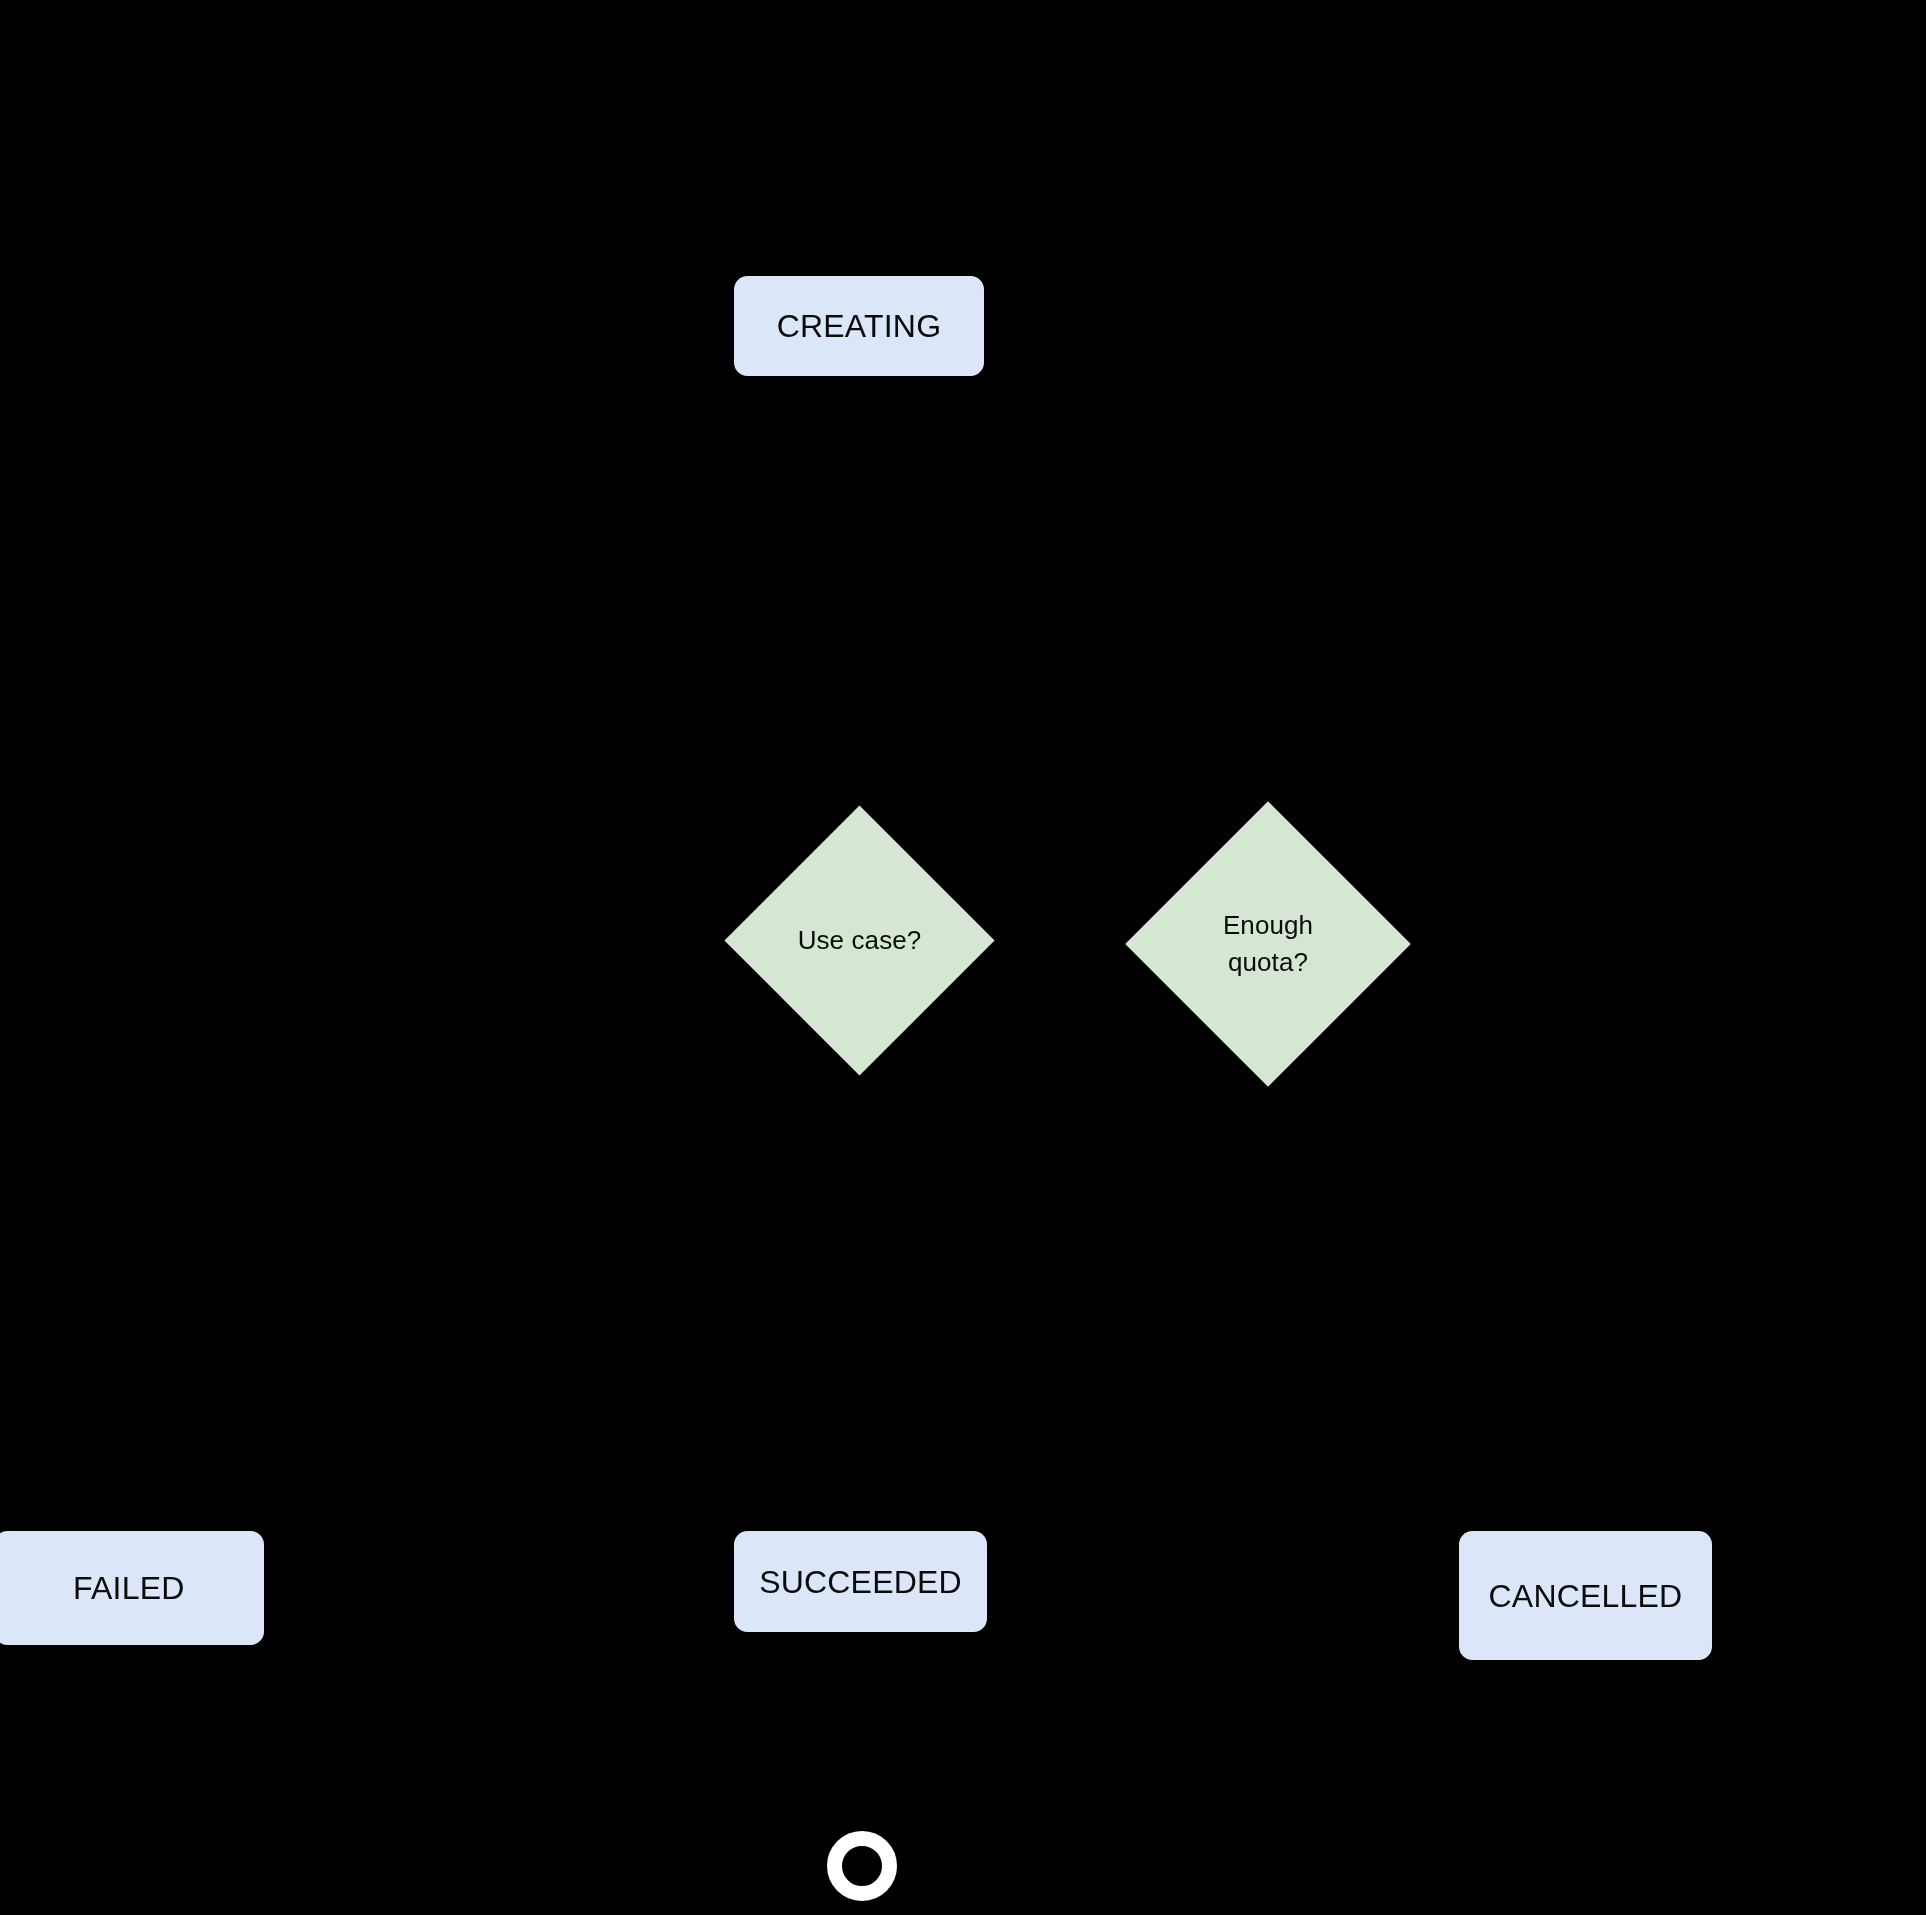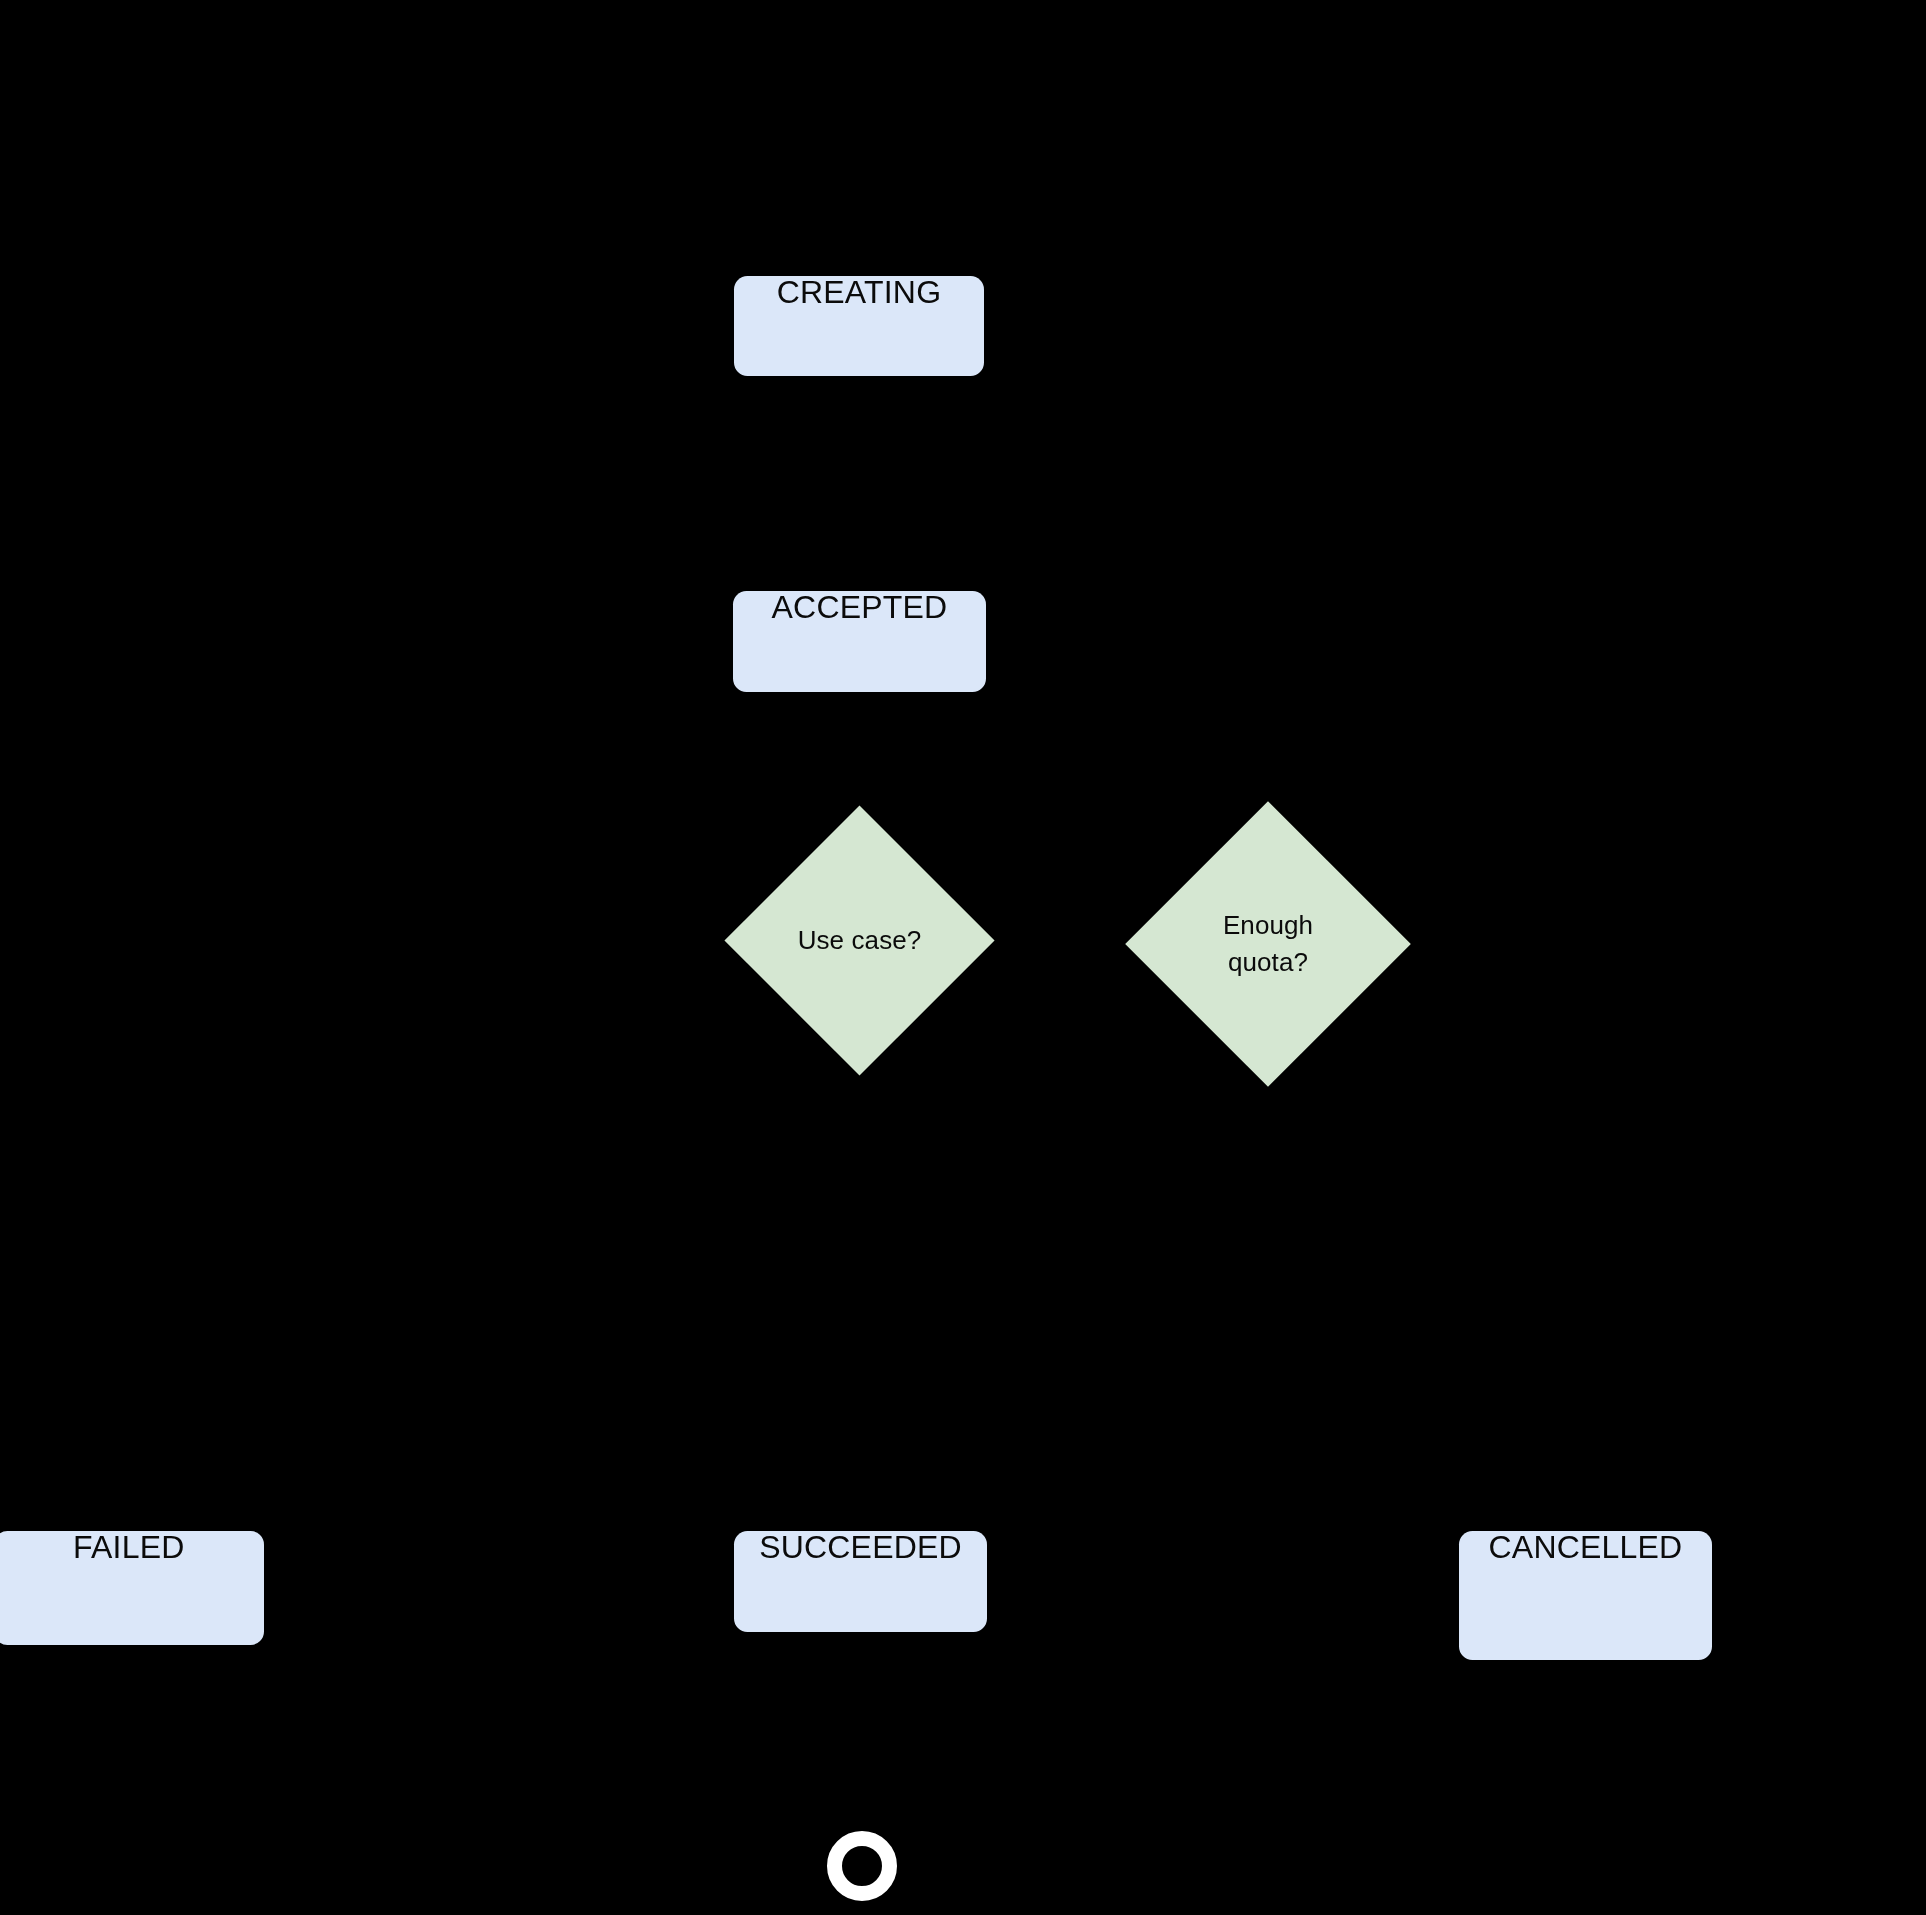--- a/index.html
+++ b/index.html
@@ -14,21 +14,21 @@
     height: 1916px;
     background: #000000;
     overflow: hidden;
     font-family: "Liberation Sans", sans-serif;
   }
 
   
   .state-box {
     position: absolute;
     display: flex;
-    align-items: flex-start;
+    align-items: center;
     justify-content: center;
     box-sizing: border-box;
     background: #dbe7f9;
     border-radius: 13.4px;
     color: #0b0b0b;
     font-size: 32px;
     font-weight: 400;
     letter-spacing: 0.2px;
     line-height: 1;
     text-align: center;
@@ -95,23 +95,20 @@
       <path d="M1665,2030 L1665,2965"></path>
       <path d="M2456,2736 L2456,2965 L3070,2965"></path>
       <path d="M1665,3160 L1665,3545"></path>
     </g>
   </svg>
 
   <div class="state-box" style="left:734px; top:276px; width:250px; height:100px;">
     <span>CREATING</span>
   </div>
 
-  <div class="state-box" style="left:733px; top:591px; width:253px; height:101px;">
-    <span>ACCEPTED</span>
-  </div>
 
 
   <div class="decision" style="left:764px; top:845px; width:191px; height:191px;">
     <span class="diamond-shape"></span>
     <span class="decision-label">Use case?</span>
   </div>
 
   <div class="decision" style="left:1167px; top:843px; width:202px; height:202px;">
     <span class="diamond-shape"></span>
     <span class="decision-label">Enough

